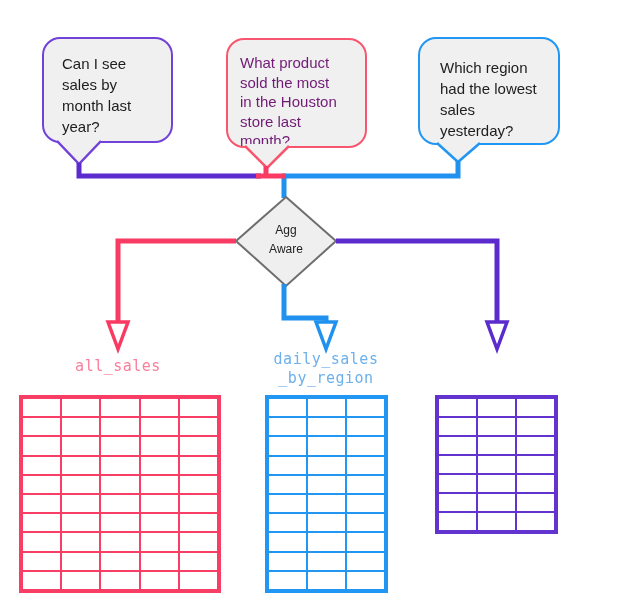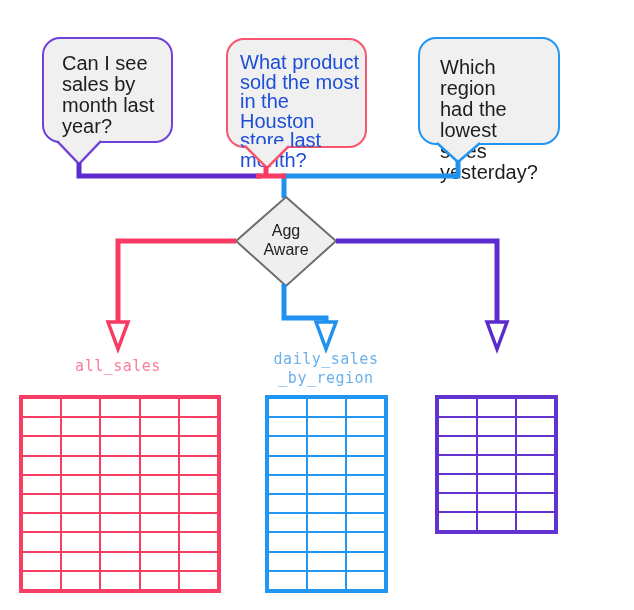--- a/index.html
+++ b/index.html
@@ -6,29 +6,29 @@
   .canvas {
     position:relative; width:634px; height:610px; background:#ffffff;
     font-family:"Liberation Sans", sans-serif; overflow:hidden;
   }
   .layer-svg { position:absolute; left:0; top:0; z-index:2; pointer-events:none; }
   .bubble {
     position:absolute; box-sizing:border-box; z-index:1;
     border:2.5px solid; border-radius:18px;
   }
   .bubble-text {
-    white-space:pre-line; color:#1d1d1d; font-size:20px;
+    white-space:pre-line; color:#1d1d1d; font-size:15px;
   }
   .b1 .bubble-text { padding:14px 6px 0 18px; line-height:21px; }
   .b2 .bubble-text { padding:13px 6px 0 18px; line-height:19.5px; }
   .b3 .bubble-text { padding:18px 6px 0 20px; line-height:21px; }
   .diamond-label {
     position:absolute; left:236px; top:221px; width:100px; z-index:3;
     text-align:center; white-space:pre-line; color:#222222;
-    font-size:16px; line-height:19px;
+    font-size:12px; line-height:19px;
   }
   .tbl-label {
     position:absolute; width:170px; z-index:1; text-align:center;
     white-space:pre-line; font-family:"DejaVu Sans Mono", monospace;
     font-size:15px; line-height:18.5px; letter-spacing:0.5px;
   }
   .lbl-1 { left:33px;  top:357px; }
   .lbl-2 { left:241px; top:350px; }
   .lbl-3 { left:412px; top:350px; }
   .tbl {
@@ -46,21 +46,21 @@
 <div class="canvas">
 
   <div class="bubble b1" style="left: 42px; top: 37px; width: 131px; height: 106px; border-color: rgb(113, 65, 216); background-color: rgb(240, 240, 240);">
     <div class="bubble-text" style="color: rgb(29, 29, 29);">Can I see
 sales by
 month last
 year?</div>
   </div>
 
   <div class="bubble b2" style="left: 226px; top: 38px; width: 141px; height: 110px; border-color: rgb(248, 86, 110); background-color: rgb(240, 240, 240);">
-    <div class="bubble-text" style="color: #1d4ed8; padding-left: 12px;">What product
+    <div class="bubble-text" style="color: #701a75; padding-left: 12px;">What product
 sold the most
 in the Houston
 store last
 month?</div>
   </div>
 
   <div class="bubble b3" style="left: 418px; top: 37px; width: 142px; height: 108px; border-color: rgb(33, 150, 243); background-color: rgb(240, 240, 240);">
     <div class="bubble-text" style="color: rgb(29, 29, 29);">Which region
 had the lowest
 sales

